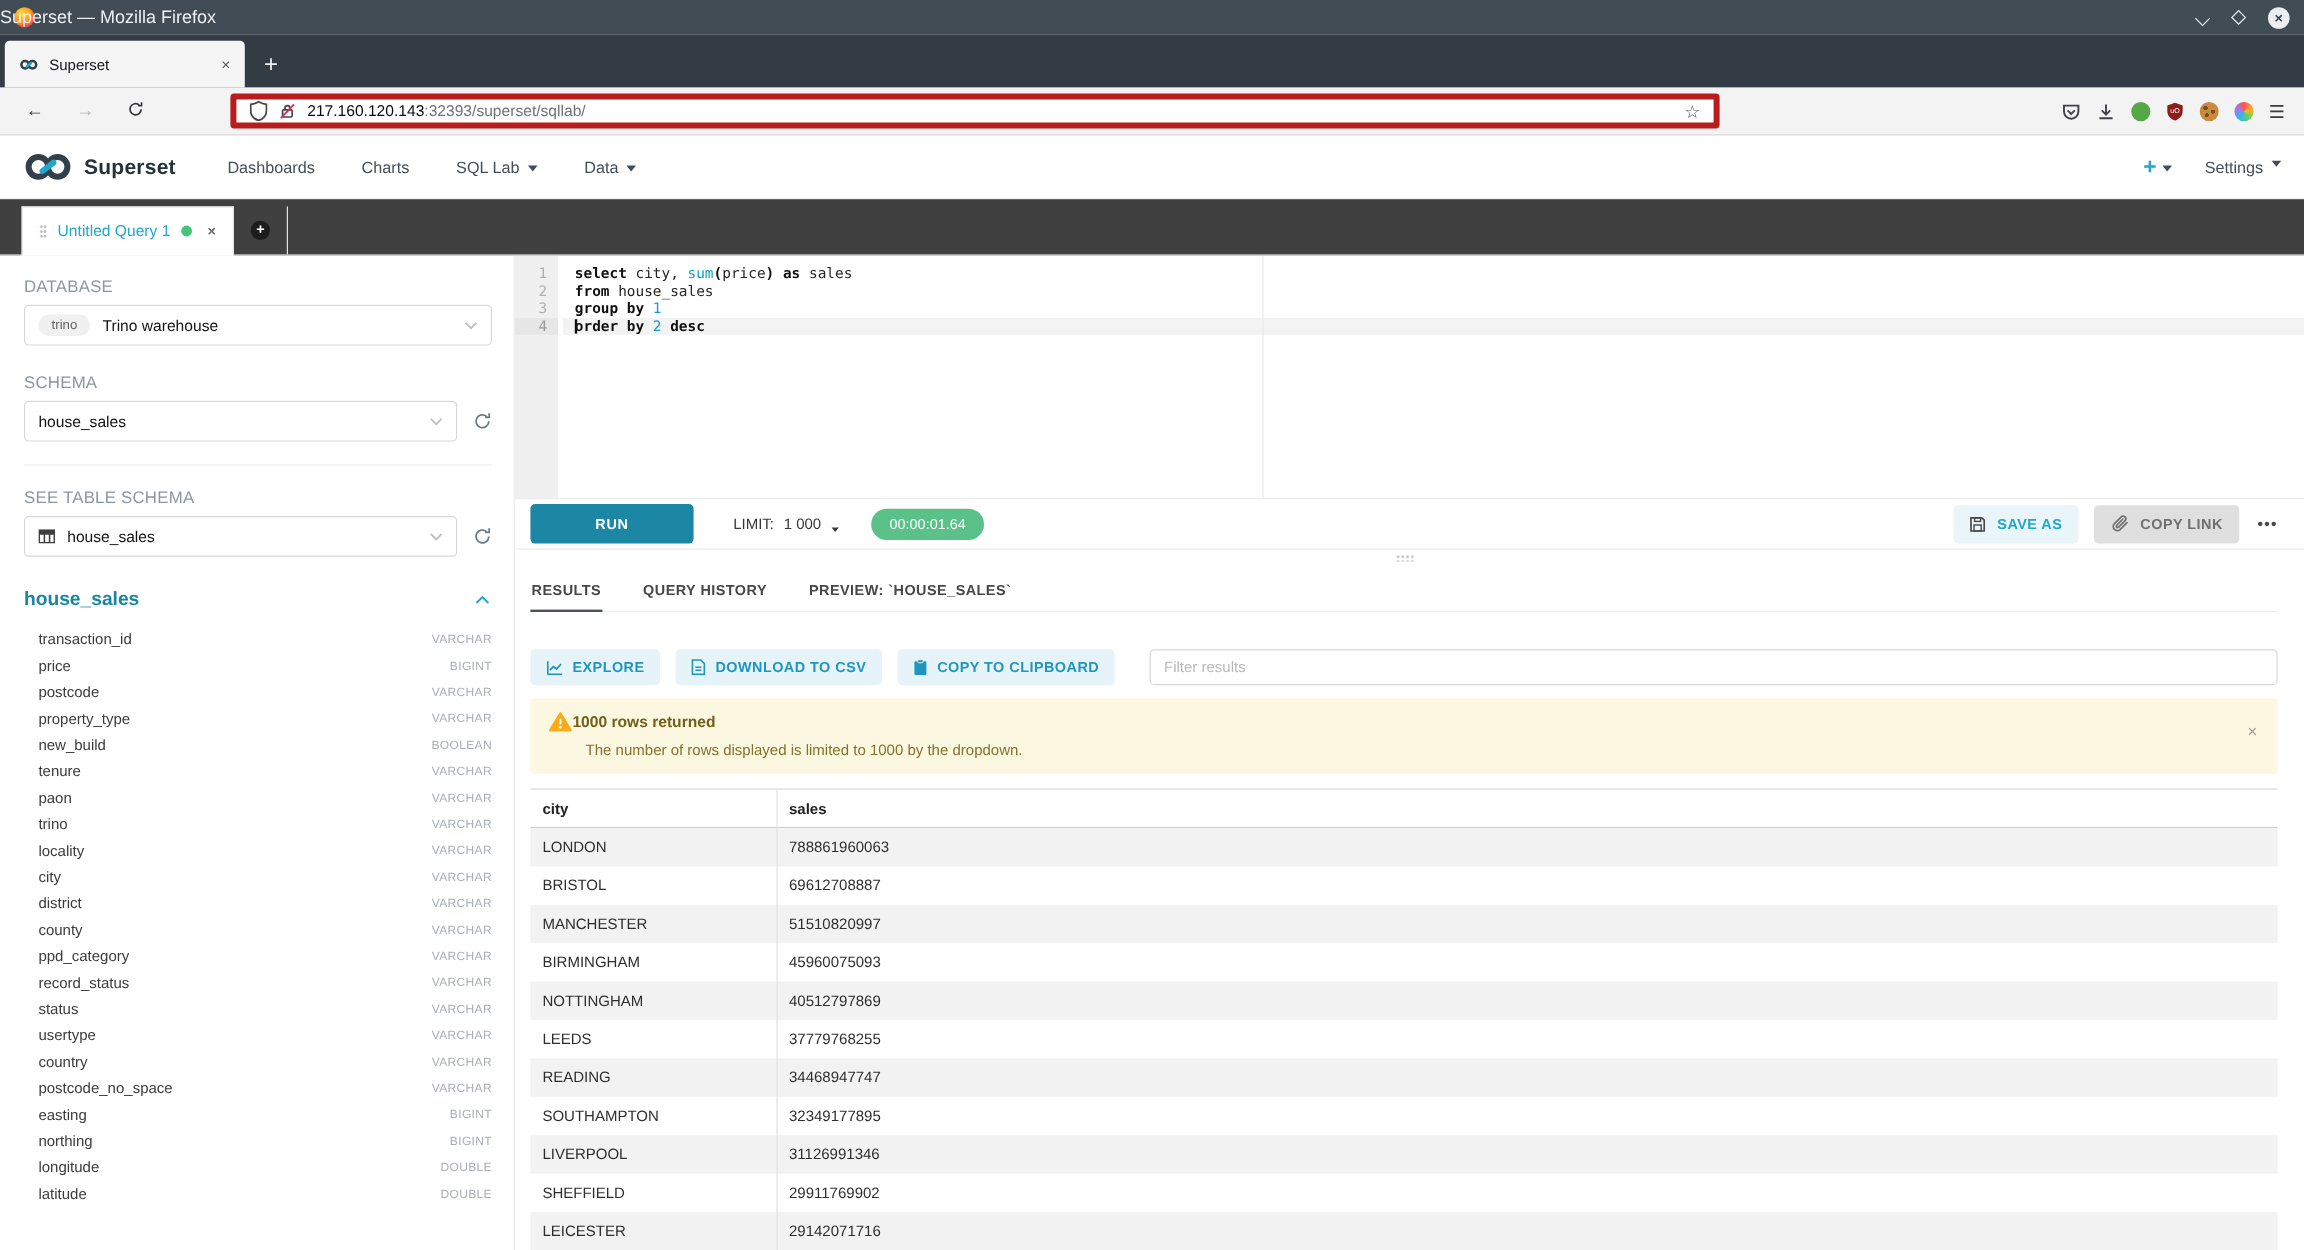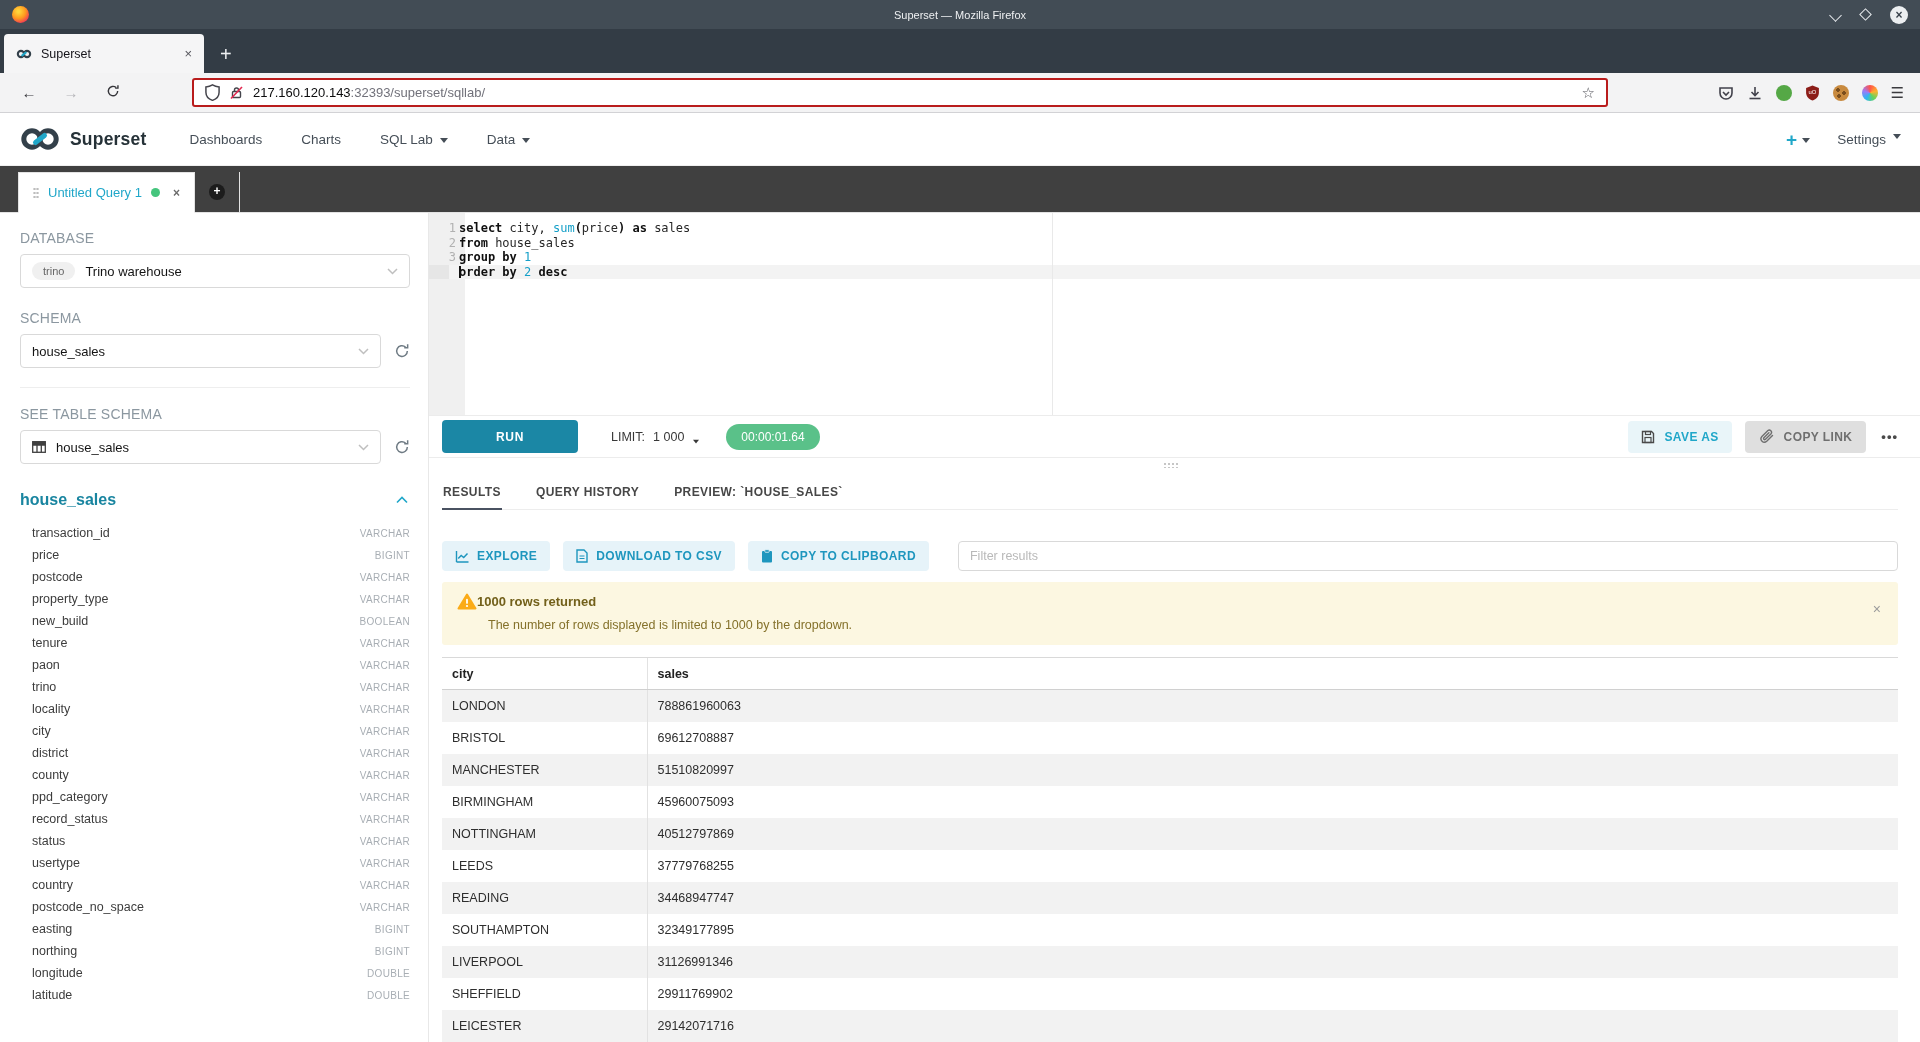--- a/index.html
+++ b/index.html
@@ -4,21 +4,21 @@
 <style>
   * { box-sizing: border-box; margin: 0; padding: 0; }
   html,body { width:1920px; height:1042px; }
   body { font-family:"Liberation Sans", sans-serif; background:#fff; overflow:hidden; }
   .screen { width:1920px; height:1042px; display:flex; flex-direction:column; overflow:hidden; background:#fff; }
 
   
   .titlebar { flex:0 0 29px; background:#424c55; display:flex; align-items:center; position:relative; padding:0 12px; }
   .ff-logo { width:17px; height:17px; border-radius:50%;
     background: radial-gradient(circle at 38% 32%, #ffd43b 8%, #ff9a1e 45%, #f0325a 80%, #c2257f 100%); }
-  .window-title { position:absolute; left:0; right:0; text-align:center; font-size:11px; color:#eef0f2; pointer-events:none; }
+  .window-title { position:absolute; left:0; right:0; font-size:15px; color:#eef0f2; pointer-events:none; }
   .win-controls { margin-left:auto; display:flex; align-items:center; gap:20px; z-index:2; }
   .wc-min { width:10px; height:10px; position:relative; }
   .wc-min::before { content:""; position:absolute; left:0; top:1px; width:8px; height:8px;
     border-left:1.6px solid #e8ebee; border-bottom:1.6px solid #e8ebee; transform:rotate(-45deg); }
   .wc-max { width:9px; height:9px; border:1.6px solid #e8ebee; transform:rotate(45deg); }
   .wc-close { width:18px; height:18px; border-radius:50%; background:#eceff1; color:#3a434c;
     font-size:12px; font-weight:bold; display:flex; align-items:center; justify-content:center; line-height:1; }
 
   
   .tabstrip { flex:0 0 44px; background:#333c45; display:flex; align-items:flex-end; }
@@ -26,21 +26,21 @@
     display:flex; align-items:center; gap:9px; padding:0 12px; font-size:12.5px; color:#15141a; }
   .btab-title { flex:1; }
   .btab-close { color:#55555c; font-size:13px; line-height:1; }
   .newtab { color:#eef0f2; font-size:20px; font-weight:300; margin:0 0 9px 16px; line-height:1; }
 
   
   .urlrow { flex:0 0 40px; background:#f3f3f4; border-bottom:1px solid #d2d2d5; display:flex; align-items:center; padding:0 14px; }
   .nav-btn { width:30px; text-align:center; font-size:15px; color:#35353a; }
   .nav-btn.fwd { color:#b4b4b8; }
   .nav-btn + .nav-btn { margin-left:12px; }
-  .url-field { width:1416px; height:29px; margin-left:64px; background:#fff; border:2px solid #b91c1c;
+  .url-field { width:1241px; height:29px; margin-left:64px; background:#fff; border:5px solid #b91c1c;
     border-radius:3px; display:flex; align-items:center; gap:9px; padding:0 11px; }
   .url-text { font-size:13px; color:#0c0c0d; white-space:nowrap; }
   .url-rest { color:#71717a; }
   .star { margin-left:auto; font-size:15px; color:#55555c; }
   .ext-icons { display:flex; align-items:center; gap:13px; margin-left:auto; padding-right:2px; }
   .ext-icons > * { display:flex; align-items:center; justify-content:center; }
   .badger { width:16px; height:16px; border-radius:50%; background:#55a846; }
   .cookie { width:16px; height:16px; border-radius:50%; background:#c88a3f;
     background-image:radial-gradient(circle 2px at 5px 5px,#7a4e1e 99%,transparent),
                      radial-gradient(circle 1.7px at 11px 8px,#7a4e1e 99%,transparent),
@@ -97,21 +97,21 @@
   .col-row { display:flex; align-items:center; height:22px; padding-left:12px; }
   .col-name { font-size:12.5px; color:#3c3c3c; }
   .col-type { margin-left:auto; font-size:10px; color:#a8aeb4; letter-spacing:.3px; }
 
   
   .editorpane { flex:1; display:flex; flex-direction:column; min-width:0; }
   .ace { flex:0 0 202px; position:relative; font-family:"DejaVu Sans Mono", monospace; font-size:12px; background:#fff; overflow:hidden; }
   .gutter { position:absolute; left:0; top:0; bottom:0; width:36px; background:#f0f0f0; padding-top:8px; color:#b1b1b1; }
   .gline { height:14.5px; line-height:14.5px; text-align:right; padding-right:9px; }
   .gline.act { background:#e6e6e6; color:#999; }
-  .code { position:absolute; left:20px; right:0; top:0; padding-top:8px; }
+  .code { position:absolute; left:40px; right:0; top:0; padding-top:8px; }
   .cline { height:14.5px; line-height:14.5px; white-space:pre; color:#262626; padding-left:10px; }
   .cline.act { background:#f3f3f3; }
   .tk-kw { font-weight:bold; color:#101010; }
   .tk-tl { color:#149fc8; }
   .cursor { display:inline-block; width:1.5px; height:12px; background:#111; vertical-align:-2px; margin-right:-1.5px; }
   .print-margin { position:absolute; left:623px; top:0; bottom:0; width:1px; background:#e9e9e9; }
 
   
   .run-toolbar { flex:0 0 43px; border-top:1px solid #ececec; border-bottom:1px solid #ececec;
     display:flex; align-items:center; padding:0 22px 0 13px; background:#fff; }

